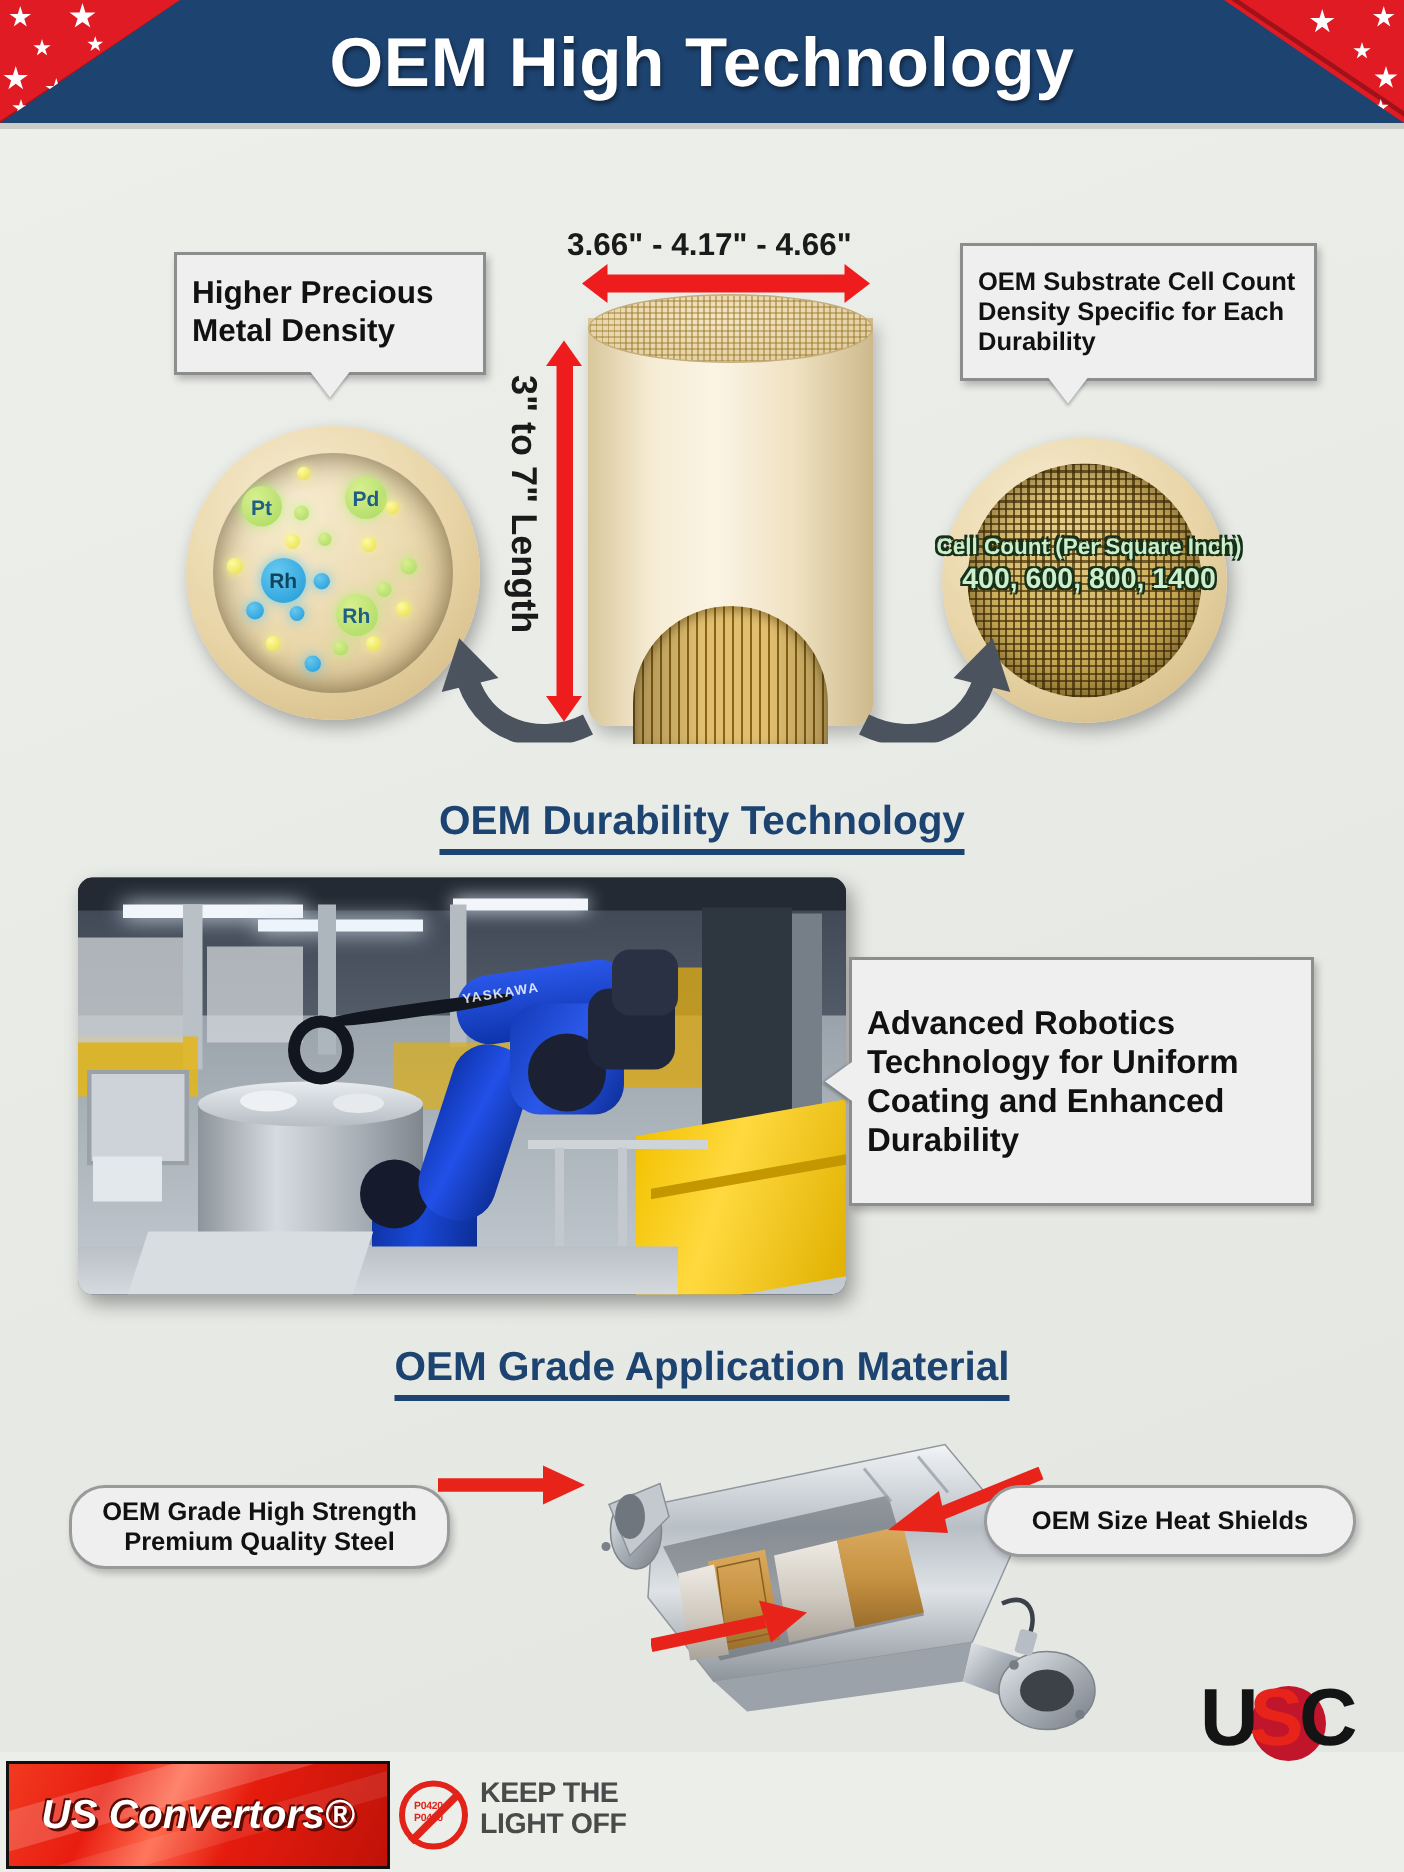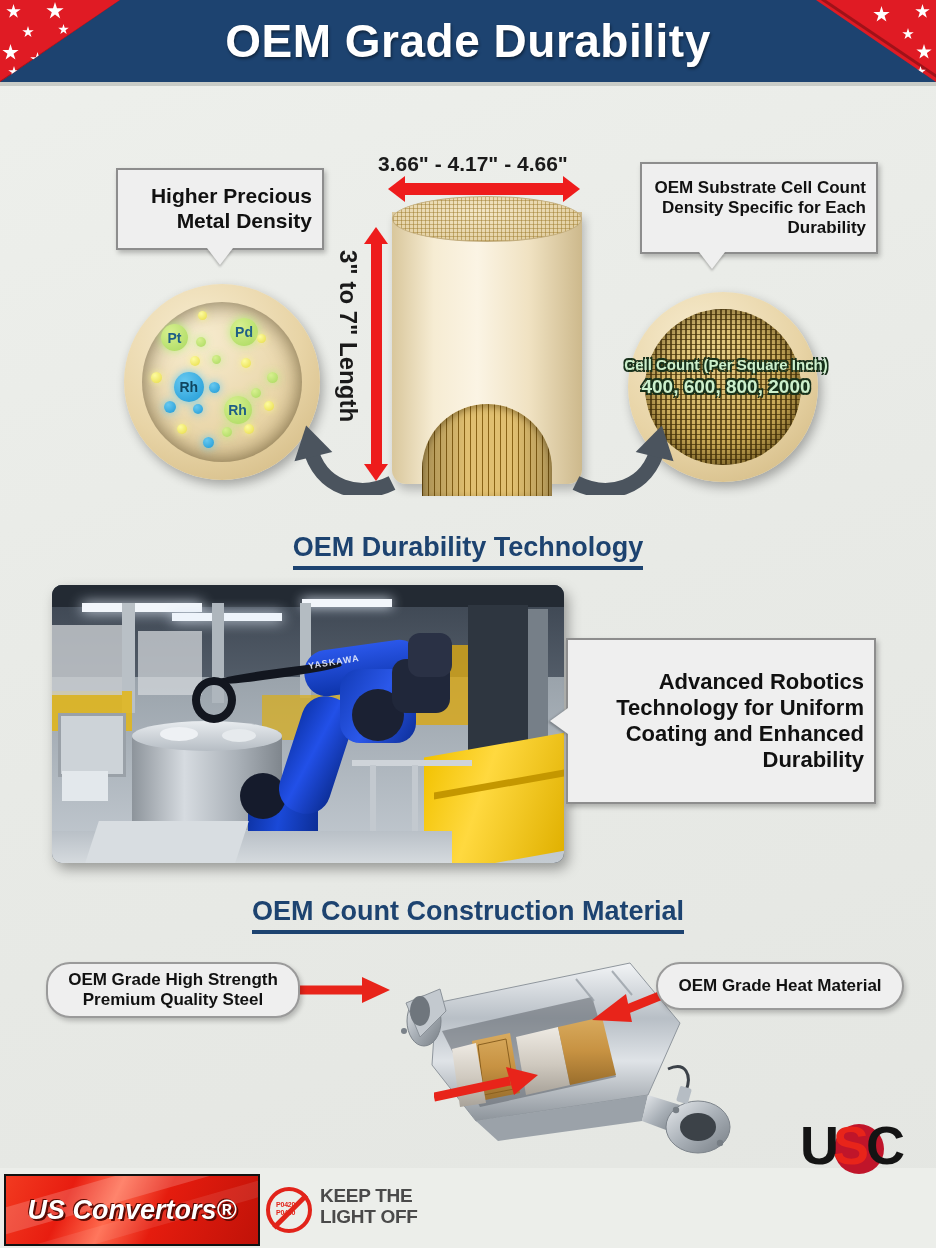--- a/index.html
+++ b/index.html
@@ -28,32 +28,32 @@
   .headline-rule{position:absolute;left:0;top:82px;width:936px;height:4px;background:#c9ccc7;}
 
   
   .sec-title{position:absolute;text-align:center;width:936px;
     color:#1d4370;font-size:27px;font-weight:bold;}
   .sec-title span{border-bottom:4px solid #1d4370;padding-bottom:3px;display:inline-block;}
 
   
   .box{position:absolute;background:#efefef;border:2px solid #8d8d8d;
     box-shadow:2px 3px 5px rgba(0,0,0,.25);
-    display:flex;align-items:center;justify-content:center;text-align:right;
+    display:flex;align-items:center;justify-content:center;text-align:left;
     color:#111;font-weight:bold;line-height:1.18;padding:8px 10px;box-sizing:border-box;}
   .box .tail-down{position:absolute;bottom:-17px;left:50%;margin-left:-13px;width:0;height:0;
     border-left:13px solid transparent;border-right:13px solid transparent;border-top:17px solid #efefef;
     filter:drop-shadow(0 2px 1px rgba(0,0,0,.25));}
   .box .tail-left{position:absolute;left:-18px;top:50%;margin-top:-13px;width:0;height:0;
     border-top:13px solid transparent;border-bottom:13px solid transparent;border-right:18px solid #efefef;
     filter:drop-shadow(-2px 1px 1px rgba(0,0,0,.25));}
   .pill{position:absolute;background:#efefef;border:2px solid #9a9a9a;border-radius:24px;
     box-shadow:2px 3px 5px rgba(0,0,0,.22);
     display:flex;align-items:center;justify-content:center;text-align:center;
-    color:#111;font-weight:bold;line-height:1.2;padding:6px 12px;box-sizing:border-box;}
+    color:#111;font-weight:bold;line-height:1.2;padding:6px 12px;box-sizing:border-box;margin-top:28px;}
 
   
   .cyl-wrap{position:absolute;left:392px;top:196px;width:190px;height:300px;}
   .cyl-body{position:absolute;left:0;top:16px;width:190px;height:272px;border-radius:0 0 14px 14px;
     background:linear-gradient(90deg,#d9c79c 0%,#f6ecd3 22%,#fbf4e4 45%,#f0e2c2 72%,#cdb98c 100%);
     box-shadow:3px 6px 10px rgba(0,0,0,.22);}
   .cyl-top{position:absolute;left:0;top:0;width:190px;height:46px;border-radius:50%;
     background:
       repeating-linear-gradient(90deg,rgba(155,120,40,.5) 0 1px,transparent 1px 4px),
       repeating-linear-gradient(0deg,rgba(155,120,40,.45) 0 1px,transparent 1px 4px),
@@ -161,21 +161,21 @@
     </div>
     <div class="stars right">
       <div class="slash"></div>
       <div class="star" style="right:6px;top:4px"></div>
       <div class="star" style="right:46px;top:6px;width:17px;height:17px"></div>
       <div class="star" style="right:22px;top:28px;width:12px;height:12px"></div>
       <div class="star" style="right:4px;top:44px;width:16px;height:16px"></div>
       <div class="star" style="right:34px;top:54px"></div>
       <div class="star" style="right:10px;top:66px;width:11px;height:11px"></div>
     </div>
-    <div class="title">OEM Grade Durability</div>
+    <div class="title">OEM High Technology</div>
   </div>
   <div class="headline-rule"></div>
 
 
   <div class="dim-label" style="left:378px;top:152px;font-size:21px">3.66" - 4.17" - 4.66"</div>
   <div class="arrow-h" style="left:404px;top:183px;width:160px"></div>
 
   <div class="arrow-v" style="left:371px;top:243px;height:222px"></div>
   <div class="vert-label" style="left:362px;top:250px">3" to 7" Length</div>
 
@@ -219,21 +219,21 @@
       <div class="pm green" style="left:50%;top:78%;width:10px;height:10px"></div>
       <div class="pm yellow" style="left:64%;top:76%;width:10px;height:10px"></div>
       <div class="pm blue" style="left:38%;top:84%;width:11px;height:11px"></div>
     </div>
   </div>
 
   <div class="disc disc-right" style="left:628px;top:292px;width:190px;height:190px">
     <div class="disc-inner"></div>
   </div>
   <div class="cell-text" style="left:586px;top:356px;width:280px;font-size:15px">Cell Count (Per Square Inch)</div>
-  <div class="cell-text" style="left:586px;top:376px;width:280px;font-size:19px">400, 600, 800, 2000</div>
+  <div class="cell-text" style="left:586px;top:376px;width:280px;font-size:19px">400, 600, 800, 1400</div>
 
   <svg class="curve" style="left:280px;top:395px;width:120px;height:100px" viewBox="0 0 120 100">
     <path d="M112 88 C 80 104, 40 94, 30 52" stroke="#4b545e" stroke-width="15" fill="none" stroke-linecap="butt"></path>
     <path d="M30 30 L 49 62 L 10 62 Z" fill="#4b545e" transform="rotate(-14 30 46)"></path>
   </svg>
   <svg class="curve" style="left:568px;top:395px;width:120px;height:100px" viewBox="0 0 120 100">
     <path d="M8 88 C 40 104, 80 94, 90 52" stroke="#4b545e" stroke-width="15" fill="none" stroke-linecap="butt"></path>
     <path d="M90 30 L 110 62 L 71 62 Z" fill="#4b545e" transform="rotate(14 90 46)"></path>
   </svg>
 
@@ -304,21 +304,21 @@
     <div class="ph" style="left:0;top:246px;width:400px;height:32px;background:linear-gradient(180deg,#b9c0c7,#d5dade)"></div>
     <div class="ph" style="left:40px;top:236px;width:150px;height:42px;background:#d8dde1;transform:skewX(-18deg)"></div>
   </div>
 
   <div class="box" style="left:566px;top:638px;width:310px;height:166px;font-size:22px">
     <span>Advanced Robotics Technology for Uniform Coating and Enhanced Durability</span>
     <div class="tail-left"></div>
   </div>
 
   <div class="sec-title" style="top:896px">
-    <span>OEM Count Construction Material</span>
+    <span>OEM Grade Application Material</span>
   </div>
 
   <svg class="conv" viewBox="0 0 360 215">
     <defs>
       <linearGradient id="steel" x1="0" y1="0" x2="0" y2="1">
         <stop offset="0%" stop-color="#f2f4f6"></stop>
           <stop offset="35%" stop-color="#b8bfc6"></stop>
         <stop offset="62%" stop-color="#dfe3e7"></stop>
           <stop offset="100%" stop-color="#8d949b"></stop>
       </linearGradient>
@@ -384,21 +384,21 @@
   <svg style="position:absolute;left:586px;top:978px;width:110px;height:48px" viewBox="0 0 110 48">
     <path d="M108 4 L 34 34" stroke="#e8241a" stroke-width="9"></path>
     <path d="M40 16 L 6 42 L 46 44 Z" fill="#e8241a"></path>
   </svg>
 
   <div class="pill" style="left:46px;top:962px;width:254px;height:56px;font-size:17px">
     <span>OEM Grade High Strength Premium Quality Steel</span>
   </div>
 
   <div class="pill" style="left:656px;top:962px;width:248px;height:48px;font-size:17px">
-    <span>OEM Grade Heat Material</span>
+    <span>OEM Size Heat Shields</span>
   </div>
 
 
   <div class="footer"></div>
 
   <div class="usc-red">
     <div class="sheen" style="left:-60px;top:6px"></div>
     <div class="sheen" style="left:-20px;top:40px;height:16px;opacity:.5"></div>
     <div class="txt">US Convertors®</div>
   </div>

